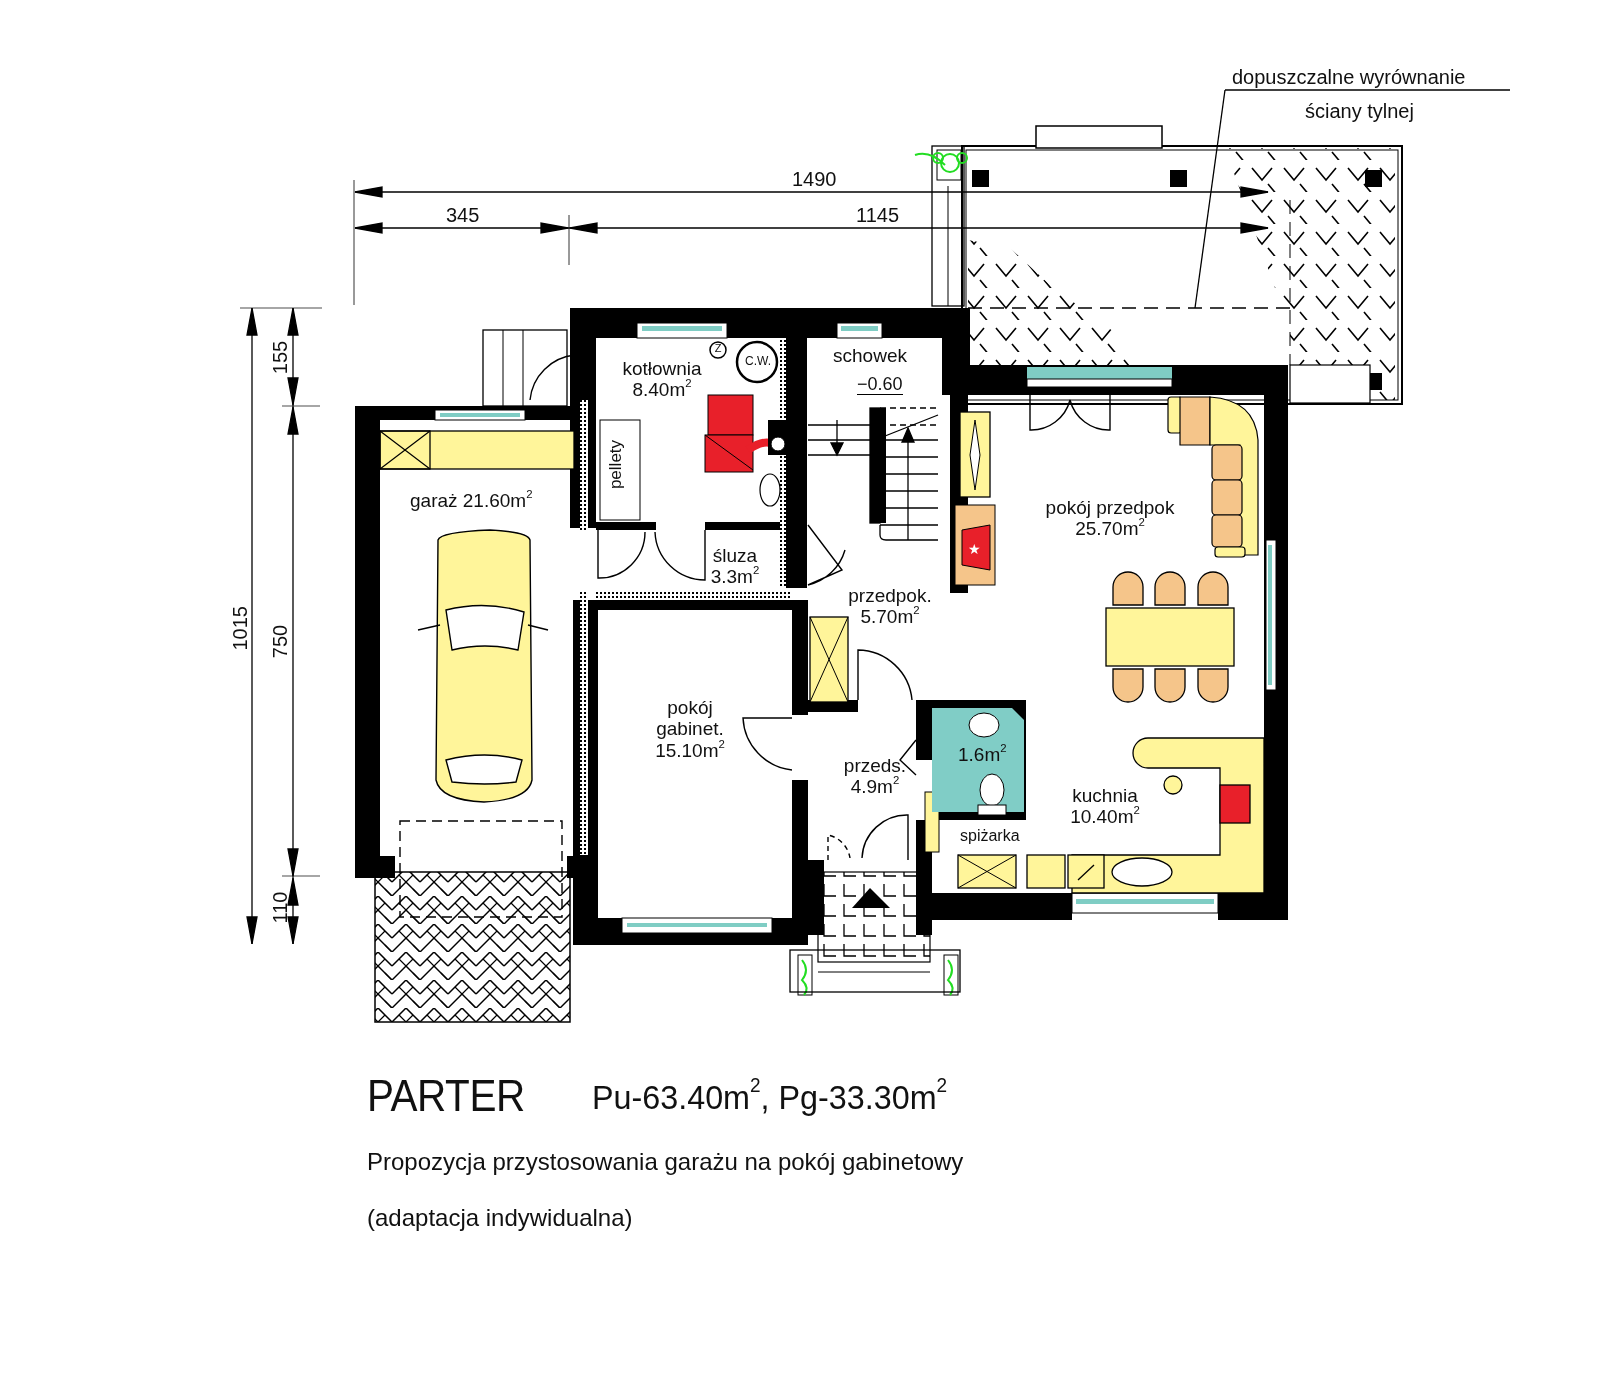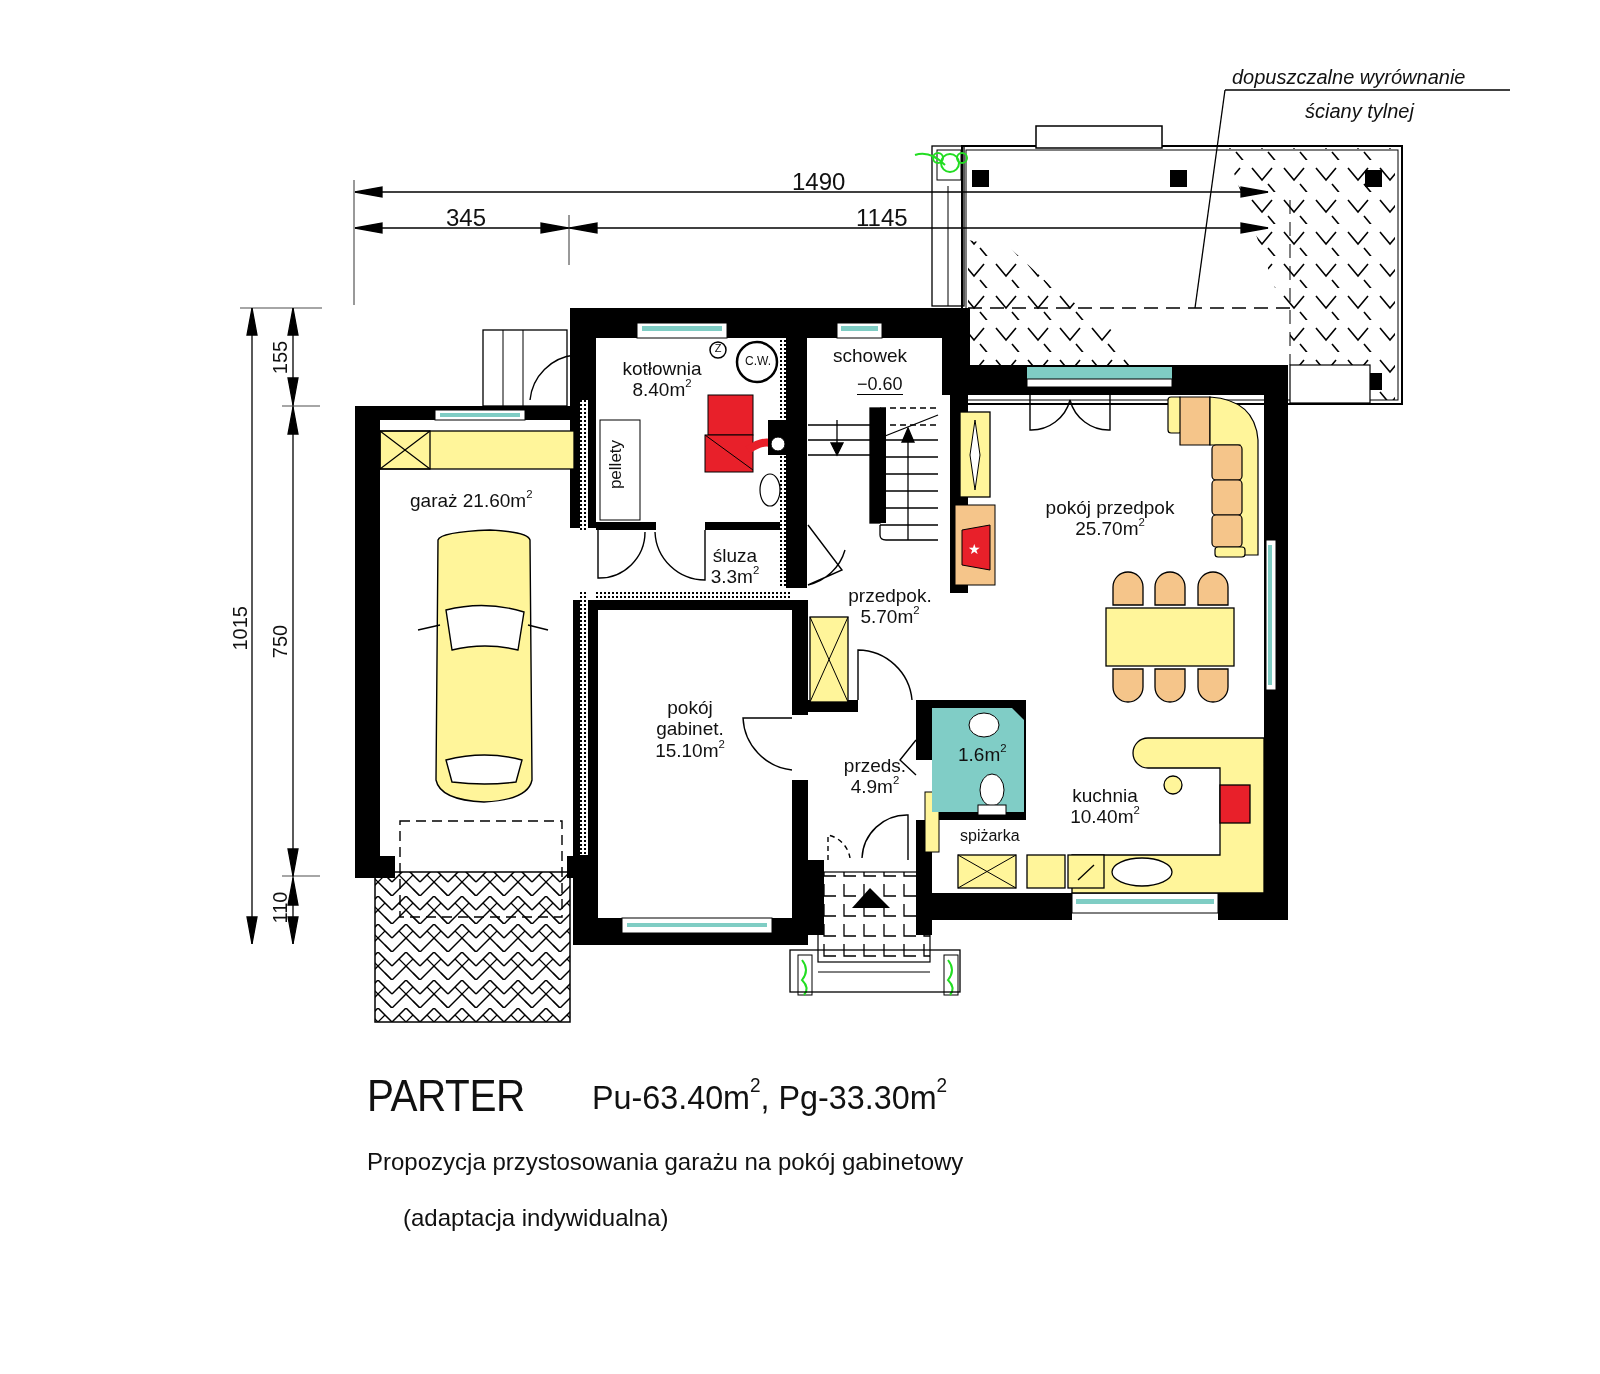--- a/index.html
+++ b/index.html
@@ -1,23 +1,23 @@
 <!DOCTYPE html>
 <html><head>
 <meta charset="utf-8">
 <style>
   html,body{margin:0;padding:0;background:#fff;}
   body{width:1600px;height:1374px;position:relative;overflow:hidden;font-family:"Liberation Sans",sans-serif;color:#111;}
   #plan{position:absolute;left:0;top:0;width:1600px;height:1374px;}
   .lbl{position:absolute;font-family:"Liberation Sans",sans-serif;color:#111;text-align:center;line-height:1.12;white-space:nowrap;}
   .lbl sup{font-size:60%;vertical-align:top;position:relative;top:-2px;}
   .room-lbl{font-size:19px;}
-  .dim{position:absolute;font-size:24px;font-family:"Liberation Sans",sans-serif;}
+  .dim{position:absolute;font-size:20px;font-family:"Liberation Sans",sans-serif;}
   .vdim{position:absolute;font-size:20px;transform:rotate(-90deg);transform-origin:center;font-family:"Liberation Sans",sans-serif;}
-  .note{position:absolute;font-size:20px;font-family:"Liberation Sans",sans-serif;font-style:italic;}
+  .note{position:absolute;font-size:20px;font-family:"Liberation Sans",sans-serif;}
   .title{position:absolute;left:367px;top:1071px;font-size:44px;letter-spacing:-0.5px;transform:scaleX(0.92);transform-origin:left;}
   .areas{position:absolute;left:592px;top:1078px;font-size:34px;transform:scaleX(0.95);transform-origin:left;white-space:nowrap;}
   .areas sup{font-size:20px;vertical-align:top;position:relative;top:-4px;}
   .desc{position:absolute;left:367px;font-size:24px;white-space:nowrap;}
 </style>
 </head>
 <body>
 
 <svg id="plan" viewBox="0 0 1600 1374" xmlns="http://www.w3.org/2000/svg">
   <defs>
@@ -338,13 +338,13 @@
 <div class="lbl room-lbl" style="left:1055px;top:785px;width:100px;">
   <div>kuchnia</div>
   <div><span>10.40m</span><sup>2</sup></div>
 </div>
 
 <div class="title">PARTER</div>
 <div class="areas">
   <span>Pu-63.40m</span><sup>2</sup><span>, </span><span>Pg-33.30m</span><sup>2</sup>
 </div>
 <div class="desc" style="top:1148px;">Propozycja przystosowania garażu na pokój gabinetowy</div>
-<div class="desc" style="top:1204px;margin-left:36px;">(adaptacja indywidualna)</div>
+<div class="desc" style="top:1204px;">(adaptacja indywidualna)</div>
 
 </body></html>

